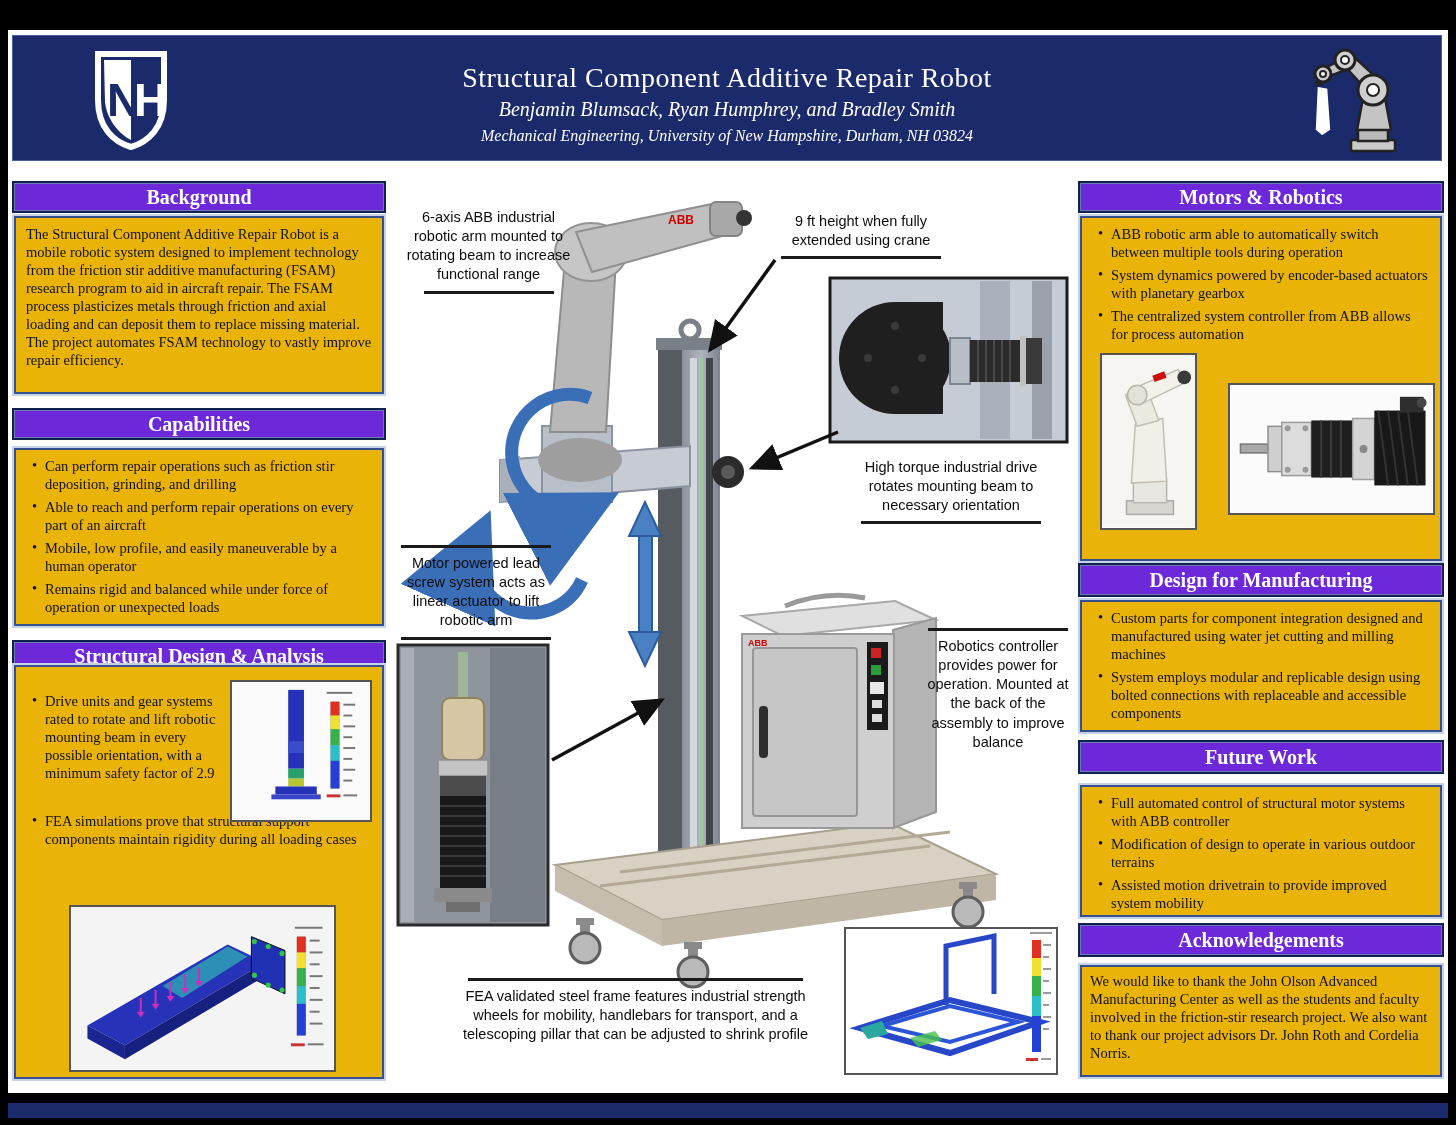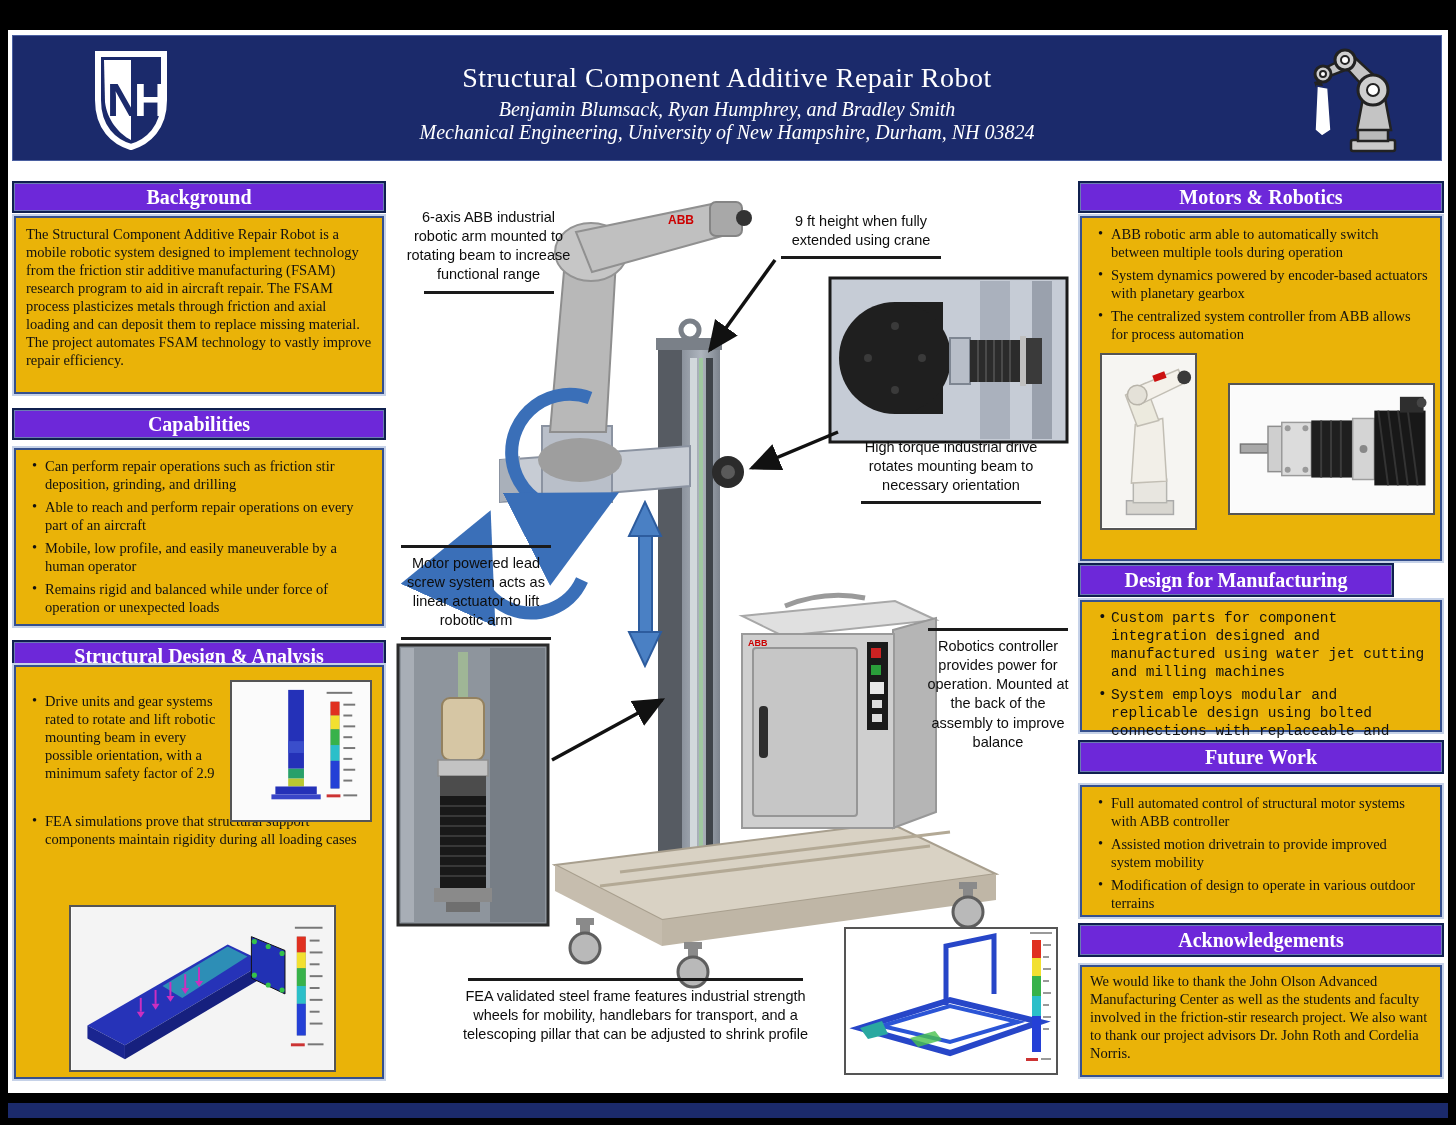--- a/index.html
+++ b/index.html
@@ -3,21 +3,21 @@
 <meta charset="utf-8">
 <style>
   html,body{margin:0;padding:0;background:#000;}
   .stage{position:relative;width:1456px;height:1125px;background:#000;overflow:hidden;
          font-family:"Liberation Serif",serif;}
   .poster{position:absolute;left:8px;top:30px;width:1440px;height:1063px;background:#ffffff;}
   .band{position:absolute;left:4px;top:5px;width:1430px;height:126px;background:#1b2a6b;
         border:1px solid #4a5fa0;box-sizing:border-box;}
   .band .t1{position:absolute;top:26px;left:0;width:100%;text-align:center;color:#fff;font-size:28px;letter-spacing:.5px;}
   .band .t2{position:absolute;top:62px;left:0;width:100%;text-align:center;color:#fff;font-size:20px;font-style:italic;}
-  .band .t3{position:absolute;top:85px;left:0;width:100%;text-align:center;color:#fff;font-size:20px;font-style:italic;}
+  .band .t3{position:absolute;top:91px;left:0;width:100%;text-align:center;color:#fff;font-size:16px;font-style:italic;}
   .sec-head{position:absolute;background:#6d28d9;color:#fff;text-align:center;font-weight:bold;
             font-size:20px;border:1px solid #6b7cb4;box-shadow:0 0 0 2px #10204f;
             display:flex;align-items:center;justify-content:center;box-sizing:border-box;}
   .sec-box{position:absolute;background:#eab308;border:2px solid #35508e;box-shadow:0 0 0 2px #c6d2e8;
            box-sizing:border-box;padding:8px 10px;font-size:14.5px;line-height:1.24;color:#111;}
   ul.blt{margin:0;padding:0 0 0 4px;list-style:none;}
   ul.blt li{padding-left:15px;position:relative;margin-bottom:5px;}
   ul.blt li::before{content:"\2022";position:absolute;left:2px;top:-1px;}
   .note{position:absolute;font-family:"Liberation Sans",sans-serif;font-size:14.5px;line-height:1.32;
         text-align:center;color:#0d0d0d;}
@@ -339,21 +339,21 @@
   </svg>
 
   <div class="note" style="left:398px;top:178px;width:165px;">
     <span>6-axis ABB industrial robotic arm mounted to rotating beam to increase functional range</span>
     <div class="ln" style="width:130px;"></div>
   </div>
   <div class="note" style="left:768px;top:182px;width:170px;">
     <span>9 ft height when fully extended using crane</span>
     <div class="ln" style="width:160px;"></div>
   </div>
-  <div class="note" style="left:848px;top:408px;width:190px;">
+  <div class="note" style="left:848px;top:428px;width:190px;">
     <span>High torque industrial drive rotates mounting beam to necessary orientation</span>
     <div class="ln" style="width:180px;"></div>
   </div>
   <div class="note" style="left:388px;top:515px;width:160px;">
     <div class="ln-top" style="width:150px;"></div>
     <span>Motor powered lead screw system acts as linear actuator to lift robotic arm</span>
     <div class="ln" style="width:150px;"></div>
   </div>
   <div class="note" style="left:915px;top:598px;width:150px;">
     <div class="ln-top" style="width:140px;"></div>
@@ -406,38 +406,38 @@
         <line x1="150" y1="26" x2="160" y2="102"></line>
             <line x1="160" y1="26" x2="170" y2="102"></line>
         <line x1="170" y1="26" x2="180" y2="102"></line>
             <line x1="180" y1="26" x2="190" y2="102"></line>
       </g>
       <rect x="172" y="12" width="24" height="16" fill="#2e2e2e"></rect>
       <circle cx="194" cy="18" r="5" fill="#454545"></circle>
     </svg>
   </div>
 
-  <div class="sec-head" style="left:1072px;top:535px;width:312px;height:30px;">
+  <div class="sec-head" style="left:1072px;top:535px;width:362px;height:30px;">
     <span>Design for Manufacturing</span>
   </div>
-  <div class="sec-box" style="left:1072px;top:570px;width:362px;height:132px;font-family:Liberation Mono, monospace;">
+  <div class="sec-box" style="left:1072px;top:570px;width:362px;height:132px;">
     <ul class="blt">
       <li>Custom parts for component integration designed and manufactured using water jet cutting and milling machines</li>
       <li>System employs modular and replicable design using bolted connections with replaceable and accessible components</li>
     </ul>
   </div>
 
   <div class="sec-head" style="left:1072px;top:712px;width:362px;height:30px;">
     <span>Future Work</span>
   </div>
   <div class="sec-box" style="left:1072px;top:755px;width:362px;height:132px;">
     <ul class="blt">
       <li>Full automated control of structural motor systems with ABB controller</li>
+      <li>Modification of design to operate in various outdoor terrains</li>
       <li>Assisted motion drivetrain to provide improved system mobility</li>
-      <li>Modification of design to operate in various outdoor terrains</li>
     </ul>
   </div>
 
   <div class="sec-head" style="left:1072px;top:895px;width:362px;height:30px;">
     <span>Acknowledgements</span>
   </div>
   <div class="sec-box" style="left:1072px;top:935px;width:362px;height:112px;padding:6px 8px;">
     <span>We would like to thank the John Olson Advanced Manufacturing Center as well as the students and faculty involved in the friction-stir research project. We also want to thank our project advisors Dr. John Roth and Cordelia Norris.</span>
   </div>
 

